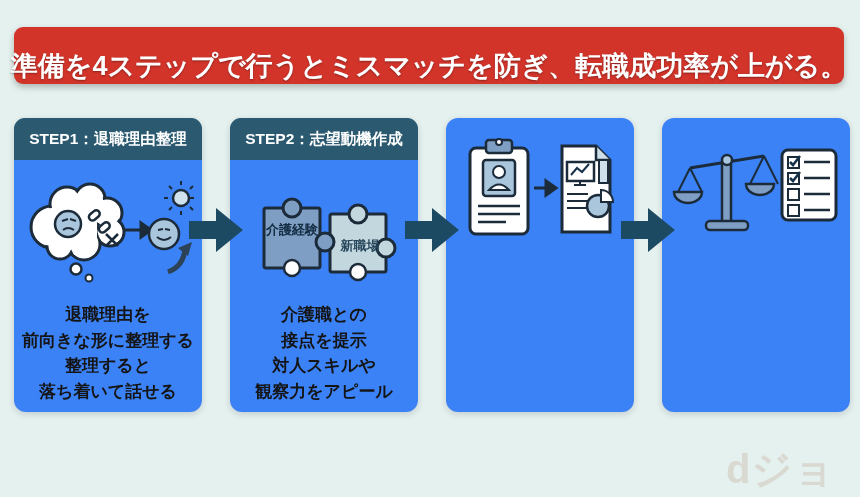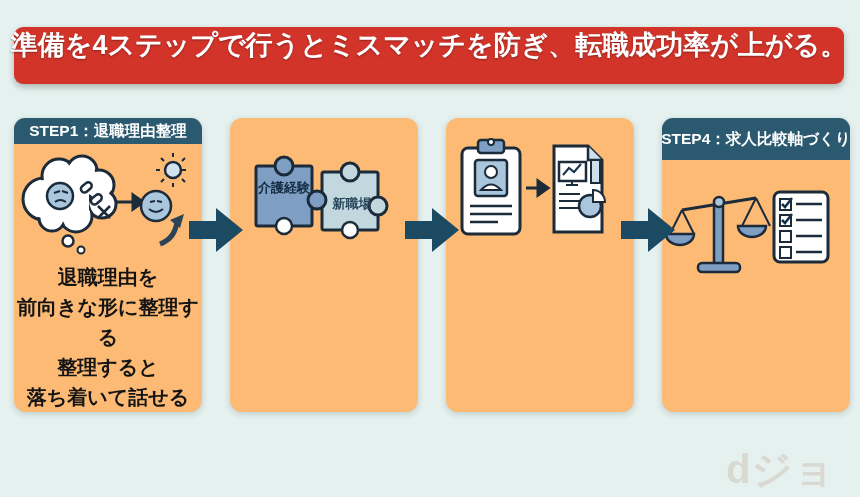--- a/index.html
+++ b/index.html
@@ -4,44 +4,44 @@
 <style>
   * { margin:0; padding:0; box-sizing:border-box; }
   html,body { width:860px; height:497px; }
   body { font-family:"Liberation Sans", sans-serif; background:#e5f1ee; position:relative; overflow:hidden; }
   .stage { position:absolute; inset:0; width:860px; height:497px; background:#e5f1ee; }
 
   
   .banner {
     position:absolute; left:14px; top:27px; width:830px; height:57px;
     background:#d2342a; border-radius:9px;
-    display:flex; align-items:flex-start; justify-content:center;
+    display:flex; align-items:flex-end; justify-content:center;
     box-shadow:0 3px 6px rgba(0,0,0,0.25);
   }
   .banner-text {
     color:#ffffff; font-weight:bold; font-size:27px; letter-spacing:0px;
     text-shadow:0 1px 2px rgba(0,0,0,0.35); white-space:nowrap;
   }
 
   
   .cards-row { position:absolute; left:14px; top:118px; width:836px; height:294px;
     display:flex; justify-content:space-between; }
   .card {
-    width:188px; height:294px; background:#fdba74; border-radius:12px;
+    width:188px; height:294px; background:#3b82f6; border-radius:12px;
     box-shadow:0 2px 6px rgba(20,40,60,0.18);
     display:flex; flex-direction:column;
   }
   .card-header {
     height:42px; background:#2b5a70; border-radius:11px 11px 0 0;
     display:flex; align-items:center; justify-content:center;
     color:#ffffff; font-weight:bold; font-size:15.5px; white-space:nowrap;
   }
-  .card-icon { height:142px; display:flex; align-items:center; }
+  .card-icon { height:142px; display:flex; align-items:center; justify-content:center; }
   .card-text {
-    text-align:center; font-weight:bold; font-size:20px; line-height:1.5;
+    text-align:center; font-weight:bold; font-size:17px; line-height:1.5;
     color:#141414; white-space:pre-line;
   }
 
   
   .flow-arrow { position:absolute; top:208px; display:flex; align-items:center; }
   .flow-arrow .stem { width:27px; height:18px; background:#1d4a63; }
   .flow-arrow .head { width:0; height:0; border-top:22px solid transparent;
     border-bottom:22px solid transparent; border-left:27px solid #1d4a63; }
   #arrow1 { left:189px; } #arrow2 { left:405px; } #arrow3 { left:621px; }
 
@@ -106,38 +106,43 @@
           <polygon points="156,76 170,70 166,84" fill="#2b4257"></polygon>
         </svg>
       </div>
       <div class="card-text">退職理由を
 前向きな形に整理する
 整理すると
 落ち着いて話せる</div>
     </div>
 
     <div class="card">
+      <div class="card-header">STEP2：志望動機作成</div>
       <div class="card-icon">
         <svg width="172" height="118" viewBox="0 0 172 118">
           <g stroke="#1c2b3a" stroke-width="3">
             <rect x="26" y="36" width="56" height="60" rx="2" fill="#7e9ec4"></rect>
             <circle cx="54" cy="36" r="9" fill="#7e9ec4"></circle>
             <rect x="92" y="42" width="56" height="58" rx="2" fill="#c3d8de"></rect>
             <circle cx="120" cy="42" r="9" fill="#c3d8de"></circle>
             <circle cx="148" cy="76" r="9" fill="#c3d8de"></circle>
             <circle cx="87" cy="70" r="9" fill="#7e9ec4"></circle>
           </g>
           <g stroke="#1c2b3a" stroke-width="2.5">
             <circle cx="54" cy="96" r="8" fill="#fdfdfd"></circle>
             <circle cx="120" cy="100" r="8" fill="#fdfdfd"></circle>
           </g>
           <text x="54" y="62" font-size="13" text-anchor="middle" fill="#132c42">介護経験</text>
           <text x="122" y="78" font-size="13" text-anchor="middle" fill="#27465c">新職場</text>
         </svg>
       </div>
+      <div class="card-text">介護職との
+接点を提示
+対人スキルや
+観察力をアピール</div>
     </div>
 
     <div class="card">
       <div class="card-icon">
         <svg width="172" height="118" viewBox="0 0 172 118">
           <rect x="16" y="18" width="58" height="86" rx="6" fill="#ffffff" stroke="#1c2b3a" stroke-width="3"></rect>
           <rect x="32" y="10" width="26" height="13" rx="3" fill="#7e9ec4" stroke="#1c2b3a" stroke-width="2.5"></rect>
           <circle cx="45" cy="12" r="3" fill="#ffffff" stroke="#1c2b3a" stroke-width="2"></circle>
           <rect x="29" y="30" width="32" height="36" rx="3" fill="#a9c6dd" stroke="#1c2b3a" stroke-width="2.5"></rect>
           <circle cx="45" cy="42" r="6" fill="#ffffff" stroke="#1c2b3a" stroke-width="2"></circle>
@@ -155,21 +160,20 @@
           <g stroke="#1c2b3a" stroke-width="2">
             <path d="M113,64 H134 M113,71 H134 M113,78 H134"></path>
           </g>
           <circle cx="144" cy="76" r="11" fill="#a9c6dd" stroke="#1c2b3a" stroke-width="2.5"></circle>
           <path d="M147,72 L147,60 A12,12 0 0 1 159,72 Z" fill="#ffffff" stroke="#1c2b3a" stroke-width="2"></path>
         </svg>
       </div>
     </div>
 
     <div class="card">
-      <div class="card-header">STEP4：求人比較軸づくり</div>
       <div class="card-icon">
         <svg width="172" height="118" viewBox="0 0 172 118">
           <rect x="52" y="32" width="9" height="60" fill="#7e9ec4" stroke="#1c2b3a" stroke-width="2.5"></rect>
           <rect x="36" y="91" width="42" height="9" rx="4" fill="#7e9ec4" stroke="#1c2b3a" stroke-width="2.5"></rect>
           <path d="M20,38 L94,26" stroke="#1c2b3a" stroke-width="3"></path>
           <circle cx="57" cy="30" r="5" fill="#a9c6dd" stroke="#1c2b3a" stroke-width="2.5"></circle>
           <path d="M20,38 L8,62 M20,38 L32,62" fill="none" stroke="#1c2b3a" stroke-width="2"></path>
           <path d="M4,62 a14,11 0 0 0 28,0 z" fill="#7e9ec4" stroke="#1c2b3a" stroke-width="2.5"></path>
           <path d="M94,26 L80,54 M94,26 L108,54" fill="none" stroke="#1c2b3a" stroke-width="2"></path>
           <path d="M76,54 a14,11 0 0 0 28,0 z" fill="#7e9ec4" stroke="#1c2b3a" stroke-width="2.5"></path>

